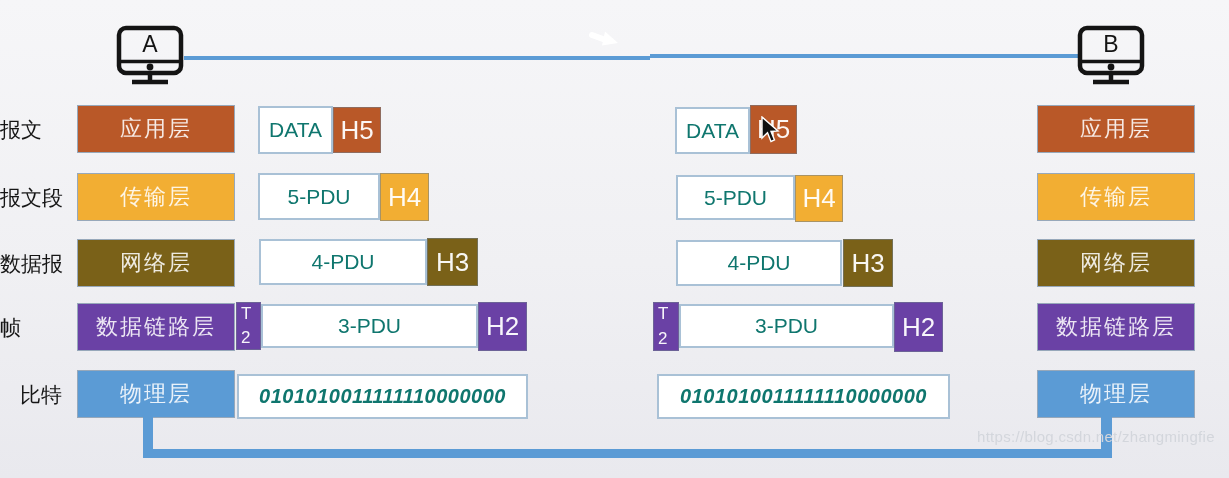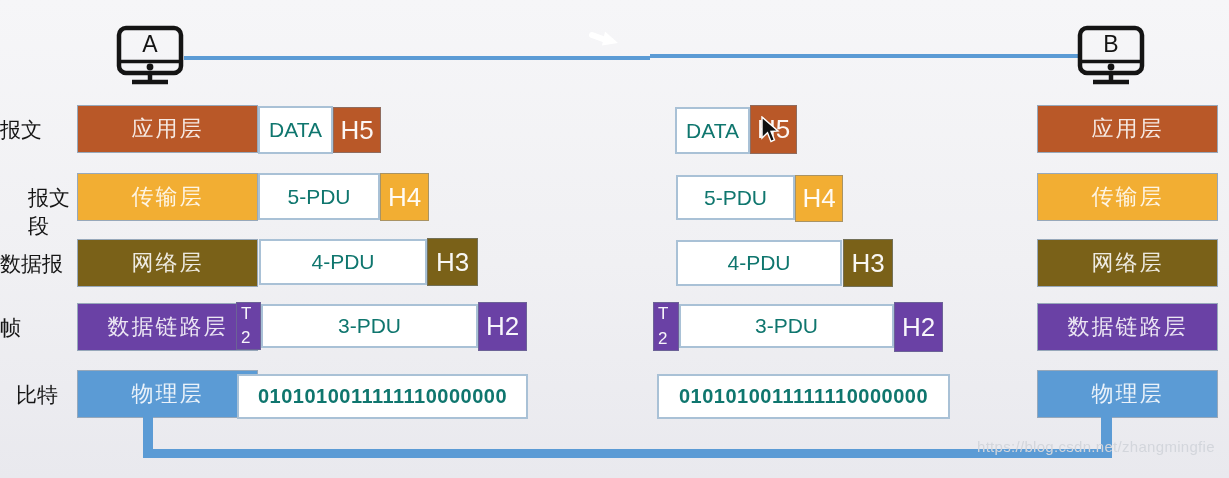--- a/index.html
+++ b/index.html
@@ -5,21 +5,21 @@
   html,body { margin:0; padding:0; }
   .stage {
     position:relative; width:1229px; height:478px; overflow:hidden;
     background:linear-gradient(180deg,#f6f6f8 0%,#f0f0f3 55%,#e9e9ee 100%);
     font-family:"Liberation Sans", sans-serif;
   }
   .abs { position:absolute; box-sizing:border-box; }
 
   
   .layer {
-    width:181px; height:48px; border:1px solid #97a8ba;
+    width:158px; height:48px; border:1px solid #97a8ba;
     display:flex; align-items:center; justify-content:center;
     font-size:22px; color:rgba(255,255,255,0.87); letter-spacing:2px;
   }
   .c-app{background:#B95828} .c-tra{background:#F2AE33} .c-net{background:#7A6118}
   .c-dl{background:#6A41A5}  .c-phy{background:#5B9BD5}
 
   
   .wbox {
     background:#ffffff; border:2px solid #a9c1d6;
     display:flex; align-items:center; justify-content:center;
@@ -29,21 +29,21 @@
   .hbox {
     display:flex; align-items:center; justify-content:center;
     font-size:26px; color:rgba(255,255,255,0.95);
     border:1px solid rgba(110,125,140,0.55);
   }
   .tbox {
     display:flex; flex-direction:column; align-items:flex-start; justify-content:space-between;
     padding:2px 0 3px 4px; font-size:17px; line-height:1.0;
     color:rgba(255,255,255,0.95); border:1px solid rgba(110,125,140,0.55);
   }
-  .bits { font-weight:600; font-size:20px; letter-spacing:0.5px; }
+  .bits { font-weight:600; font-size:20px; letter-spacing:0.5px;font-style:italic; }
 
   .rowlabel {
     width:76px; text-align:left; font-size:21px; color:#161616;
   }
 
   .linkline { background:#5B9BD5; }
 
   .computer { width:70px; height:64px; }
   .computer svg { display:block; }
   .comp-label {
@@ -86,24 +86,24 @@
     </svg>
     <span class="comp-label">B</span>
   </div>
 
   <svg class="abs z5" style="left:588px; top:28px;" width="34" height="26" viewBox="0 0 34 26">
     <line x1="4" y1="7" x2="19" y2="12.5" stroke="#ffffff" stroke-width="6" stroke-linecap="round"></line>
     <polygon points="17,3.5 30,15 14,17.5" fill="#ffffff"></polygon>
   </svg>
 
   <div class="abs rowlabel" style="left:0px; top:116px;">报文</div>
-  <div class="abs rowlabel" style="left:0px; top:184px;padding-left:28px;">报文段</div>
+  <div class="abs rowlabel" style="left:0px; top:184px;">报文段</div>
   <div class="abs rowlabel" style="left:0px; top:250px;">数据报</div>
   <div class="abs rowlabel" style="left:0px; top:314px;">帧</div>
-  <div class="abs rowlabel" style="left:16px; top:381px;">比特</div>
+  <div class="abs rowlabel" style="left:0px; top:381px;padding-left:20px;">比特</div>
 
   <div class="abs layer c-app" style="left:77px; top:105px;">应用层</div>
   <div class="abs layer c-tra" style="left:77px; top:173px;">传输层</div>
   <div class="abs layer c-net" style="left:77px; top:239px;">网络层</div>
   <div class="abs layer c-dl" style="left:77px; top:303px;">数据链路层</div>
   <div class="abs layer c-phy" style="left:77px; top:370px;">物理层</div>
 
   <div class="abs layer c-app" style="left:1037px; top:105px;">应用层</div>
   <div class="abs layer c-tra" style="left:1037px; top:173px;">传输层</div>
   <div class="abs layer c-net" style="left:1037px; top:239px;">网络层</div>
@@ -147,15 +147,15 @@
   <div class="abs wbox bits" style="left:657px; top:374px; width:293px; height:45px;">0101010011111110000000</div>
 
   <svg class="abs z7" style="left:760px; top:116px;" width="20" height="30" viewBox="0 0 20 30">
     <path d="M2,1 L2,22 L7.5,16.8 L11,25.5 L14.5,24 L11,15.5 L18,15 Z" fill="#111111" stroke="#ffffff" stroke-width="1.4"></path>
   </svg>
 
   <div class="abs linkline" style="left:143px; top:417px; width:10px; height:41px;"></div>
   <div class="abs linkline" style="left:143px; top:449px; width:969px; height:9px;"></div>
   <div class="abs linkline" style="left:1101px; top:414px; width:11px; height:44px;"></div>
 
-  <div class="abs watermark" style="left:977px; top:438px;text-align:center;">https://blog.csdn.net/zhangmingfie</div>
+  <div class="abs watermark" style="left:977px; top:428px;text-align:center;">https://blog.csdn.net/zhangmingfie</div>
 
 </div>
 
 </body></html>

